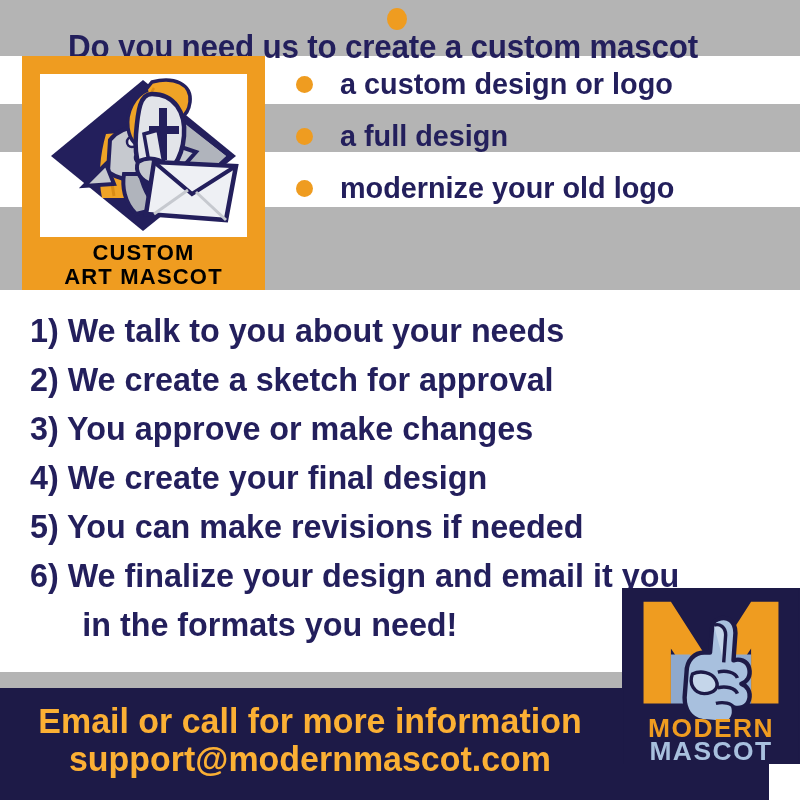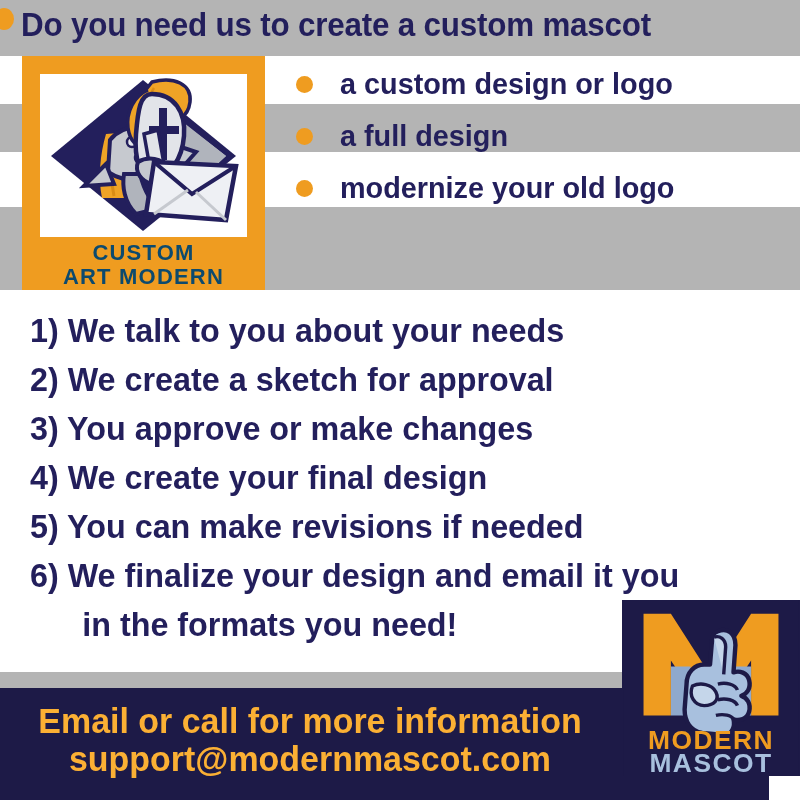--- a/index.html
+++ b/index.html
@@ -20,22 +20,23 @@
   
   .stripe{ position:absolute; left:0; width:800px; background:#b4b4b4; }
   .s1{ top:0;   height:56px; }
   .s2{ top:104px; height:48px; }
   .s3{ top:207px; height:83px; }
   .s4{ top:672px; height:16px; }
 
   
   .headline{
     position:absolute; left:0px; top:8px; width:800px; height:42px;
-    display:flex; align-items:flex-start; gap:7px;
+    display:flex; align-items:center; gap:0;
     z-index:5;
+    flex-direction:column;
   }
   .hdot{
     width:20px; height:22px; border-radius:50%;
     background:#ef9c20; flex:0 0 auto; margin-left:-6px;
   }
   .headline .htxt{
     font-family:"Liberation Sans Narrow","Liberation Sans", sans-serif;
     font-weight:bold;
     font-size:33px;
     line-height:34px;
@@ -57,21 +58,21 @@
   .logo-art{
     width:207px; height:163px;
     background:#ffffff;
     position:relative;
     overflow:hidden;
   }
   .logo-art svg{ display:block; width:100%; height:100%; }
   .logo-cap{
     width:100%;
     text-align:center;
-    color:#0c4a6e;
+    color:#000000;
     font-family:"Liberation Sans Narrow","Liberation Sans", sans-serif;
     font-weight:bold;
     letter-spacing:1.2px;
     line-height:24px;
     padding-top:4px;
   }
   .logo-cap .l1{ font-size:22px; display:block; }
   .logo-cap .l2{ font-size:22px; display:block; }
 
   
@@ -129,21 +130,21 @@
     line-height:38px;
     white-space:nowrap;
     transform:scaleX(0.97);
     transform-origin:center;
   }
   .banner .bl1{ top:14px; }
   .banner .bl2{ top:52px; }
 
   
   .mm{
-    position:absolute; left:622px; top:600px;
+    position:absolute; left:622px; top:588px;
     width:178px; height:176px;
     background:#1d1a47;
     z-index:9;
     overflow:hidden;
   }
   .mm svg{ display:block; width:100%; height:100%; }
 </style>
 </head>
 <body>
 
@@ -199,21 +200,21 @@
         <path d="M98,88 C108,82 122,84 128,94 C132,104 124,112 112,110 C102,108 94,98 98,88 Z" fill="#c6c9cf" stroke="#231f5c" stroke-width="4"></path>
 
         <path d="M114,88 L196,92 L186,146 L106,140 Z" fill="#eef0f4" stroke="#231f5c" stroke-width="4.5"></path>
         <path d="M114,88 L152,120 L196,92" fill="none" stroke="#231f5c" stroke-width="4"></path>
         <path d="M114,140 L148,116" fill="none" stroke="#c6c9cf" stroke-width="3"></path>
         <path d="M186,146 L156,118" fill="none" stroke="#c6c9cf" stroke-width="3"></path>
       </svg>
     </div>
     <div class="logo-cap">
       <span class="l1">CUSTOM</span>
-      <span class="l2">ART MODERN</span>
+      <span class="l2">ART MASCOT</span>
     </div>
   </div>
 
   <div class="bullets">
     <div class="brow">
       <span class="bdot"></span>
       <span class="btxt">a custom design or logo</span>
     </div>
     <div class="brow">
       <span class="bdot"></span>

